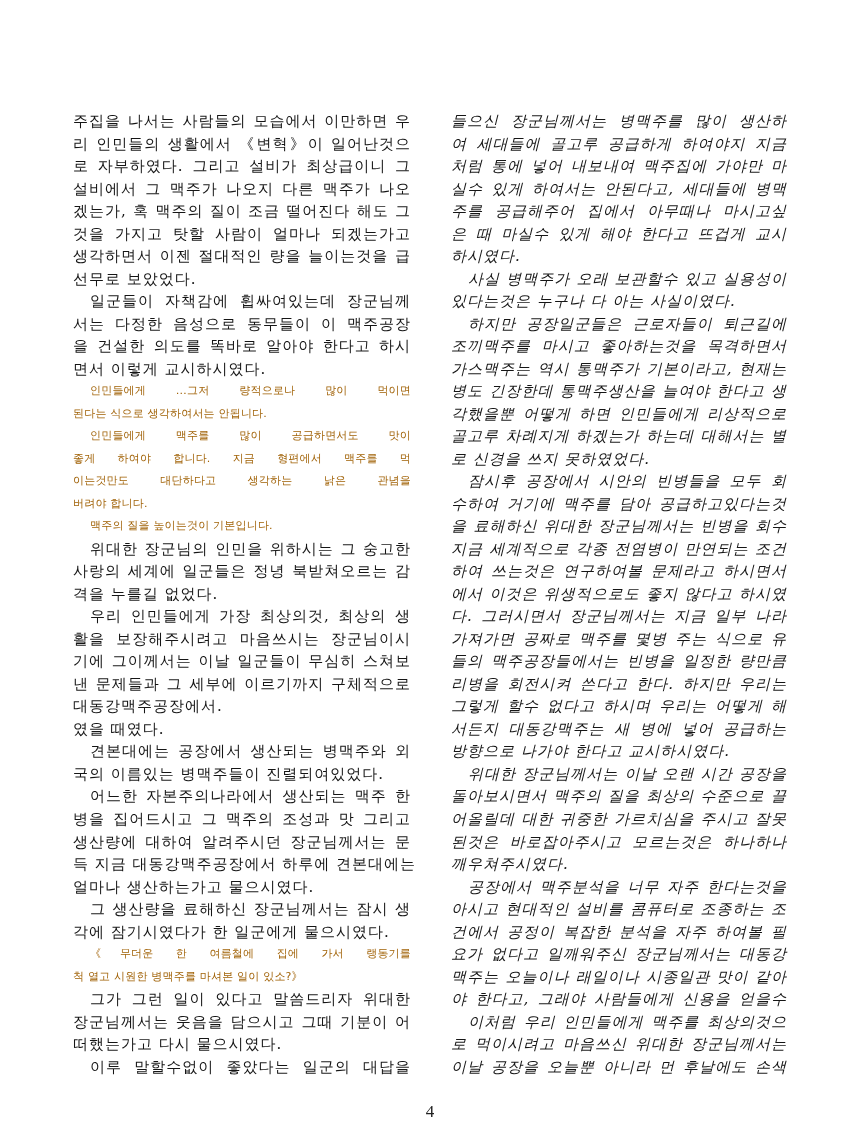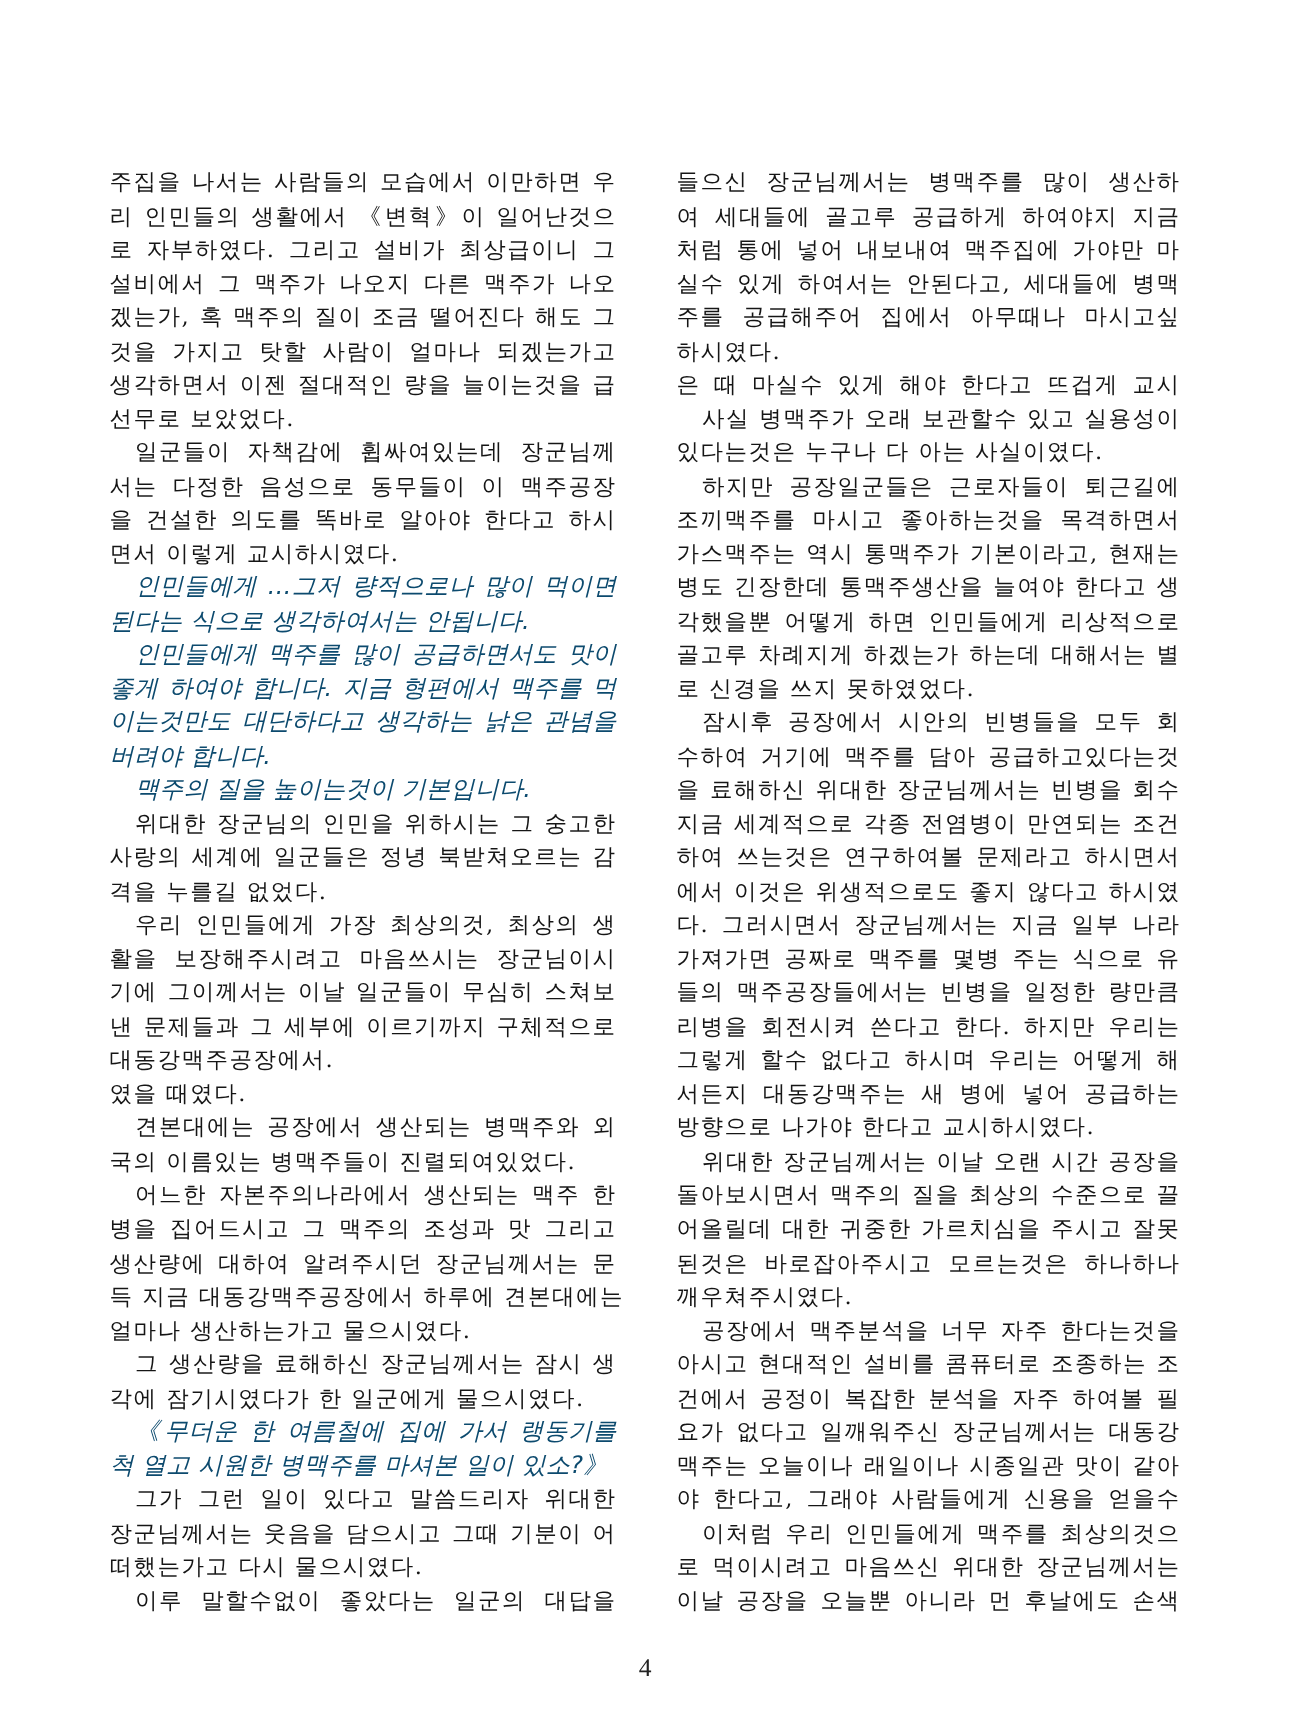--- a/index.html
+++ b/index.html
@@ -14,42 +14,41 @@
       background: #ffffff;
       overflow: hidden;
       color: #151515;
       margin-top: 31px;
     }
     .column {
       position: absolute;
       top: 79px;
     }
     .column.left { left: 73px; width: 338px; }
-    .column.right { left: 451px; width: 336px; }
+    .column.right { left: 451px; width: 336px; font-style: italic; }
     .line {
       height: 22.53px;
       line-height: 22.53px;
       white-space: nowrap;
       font-family: "DejaVu Serif", "Liberation Serif", serif;
       font-size: 15px;
       letter-spacing: 1px;
       text-align: left;
       overflow: visible;
     }
     .line.justify {
       text-align: justify;
       text-align-last: justify;
     }
     .line.indent { padding-left: 17px; }
     .line.quote {
       font-family: "DejaVu Sans", "Liberation Sans", sans-serif;
-      font-size: 16px;
+      font-size: 11px;
       letter-spacing: 0.2px;
-      color: #0c4a6e;
-      font-style: italic;
+      color: #a16207;
     }
     .page-number {
       position: absolute;
       left: 0;
       width: 860px;
       top: 1071px;
       text-align: center;
       font-family: "Liberation Serif", "DejaVu Serif", serif;
       font-size: 17px;
       color: #222222;
@@ -104,22 +103,22 @@
       <div class="line justify">장군님께서는 웃음을 담으시고 그때 기분이 어</div>
       <div class="line">떠했는가고 다시 물으시였다.</div>
       <div class="line indent justify">이루 말할수없이 좋았다는 일군의 대답을</div>
     </div>
   <div class="column right">
       <div class="line justify">들으신 장군님께서는 병맥주를 많이 생산하</div>
       <div class="line justify">여 세대들에 골고루 공급하게 하여야지 지금</div>
       <div class="line justify">처럼 통에 넣어 내보내여 맥주집에 가야만 마</div>
       <div class="line justify">실수 있게 하여서는 안된다고, 세대들에 병맥</div>
       <div class="line justify">주를 공급해주어 집에서 아무때나 마시고싶</div>
+      <div class="line justify">은 때 마실수 있게 해야 한다고 뜨겁게 교시</div>
       <div class="line">하시였다.</div>
-      <div class="line justify">은 때 마실수 있게 해야 한다고 뜨겁게 교시</div>
       <div class="line indent justify">사실 병맥주가 오래 보관할수 있고 실용성이</div>
       <div class="line">있다는것은 누구나 다 아는 사실이였다.</div>
       <div class="line indent justify">하지만 공장일군들은 근로자들이 퇴근길에</div>
       <div class="line justify">조끼맥주를 마시고 좋아하는것을 목격하면서</div>
       <div class="line justify">가스맥주는 역시 통맥주가 기본이라고, 현재는</div>
       <div class="line justify">병도 긴장한데 통맥주생산을 늘여야 한다고 생</div>
       <div class="line justify">각했을뿐 어떻게 하면 인민들에게 리상적으로</div>
       <div class="line justify">골고루 차례지게 하겠는가 하는데 대해서는 별</div>
       <div class="line">로 신경을 쓰지 못하였었다.</div>
       <div class="line indent justify">잠시후 공장에서 시안의 빈병들을 모두 회</div>

